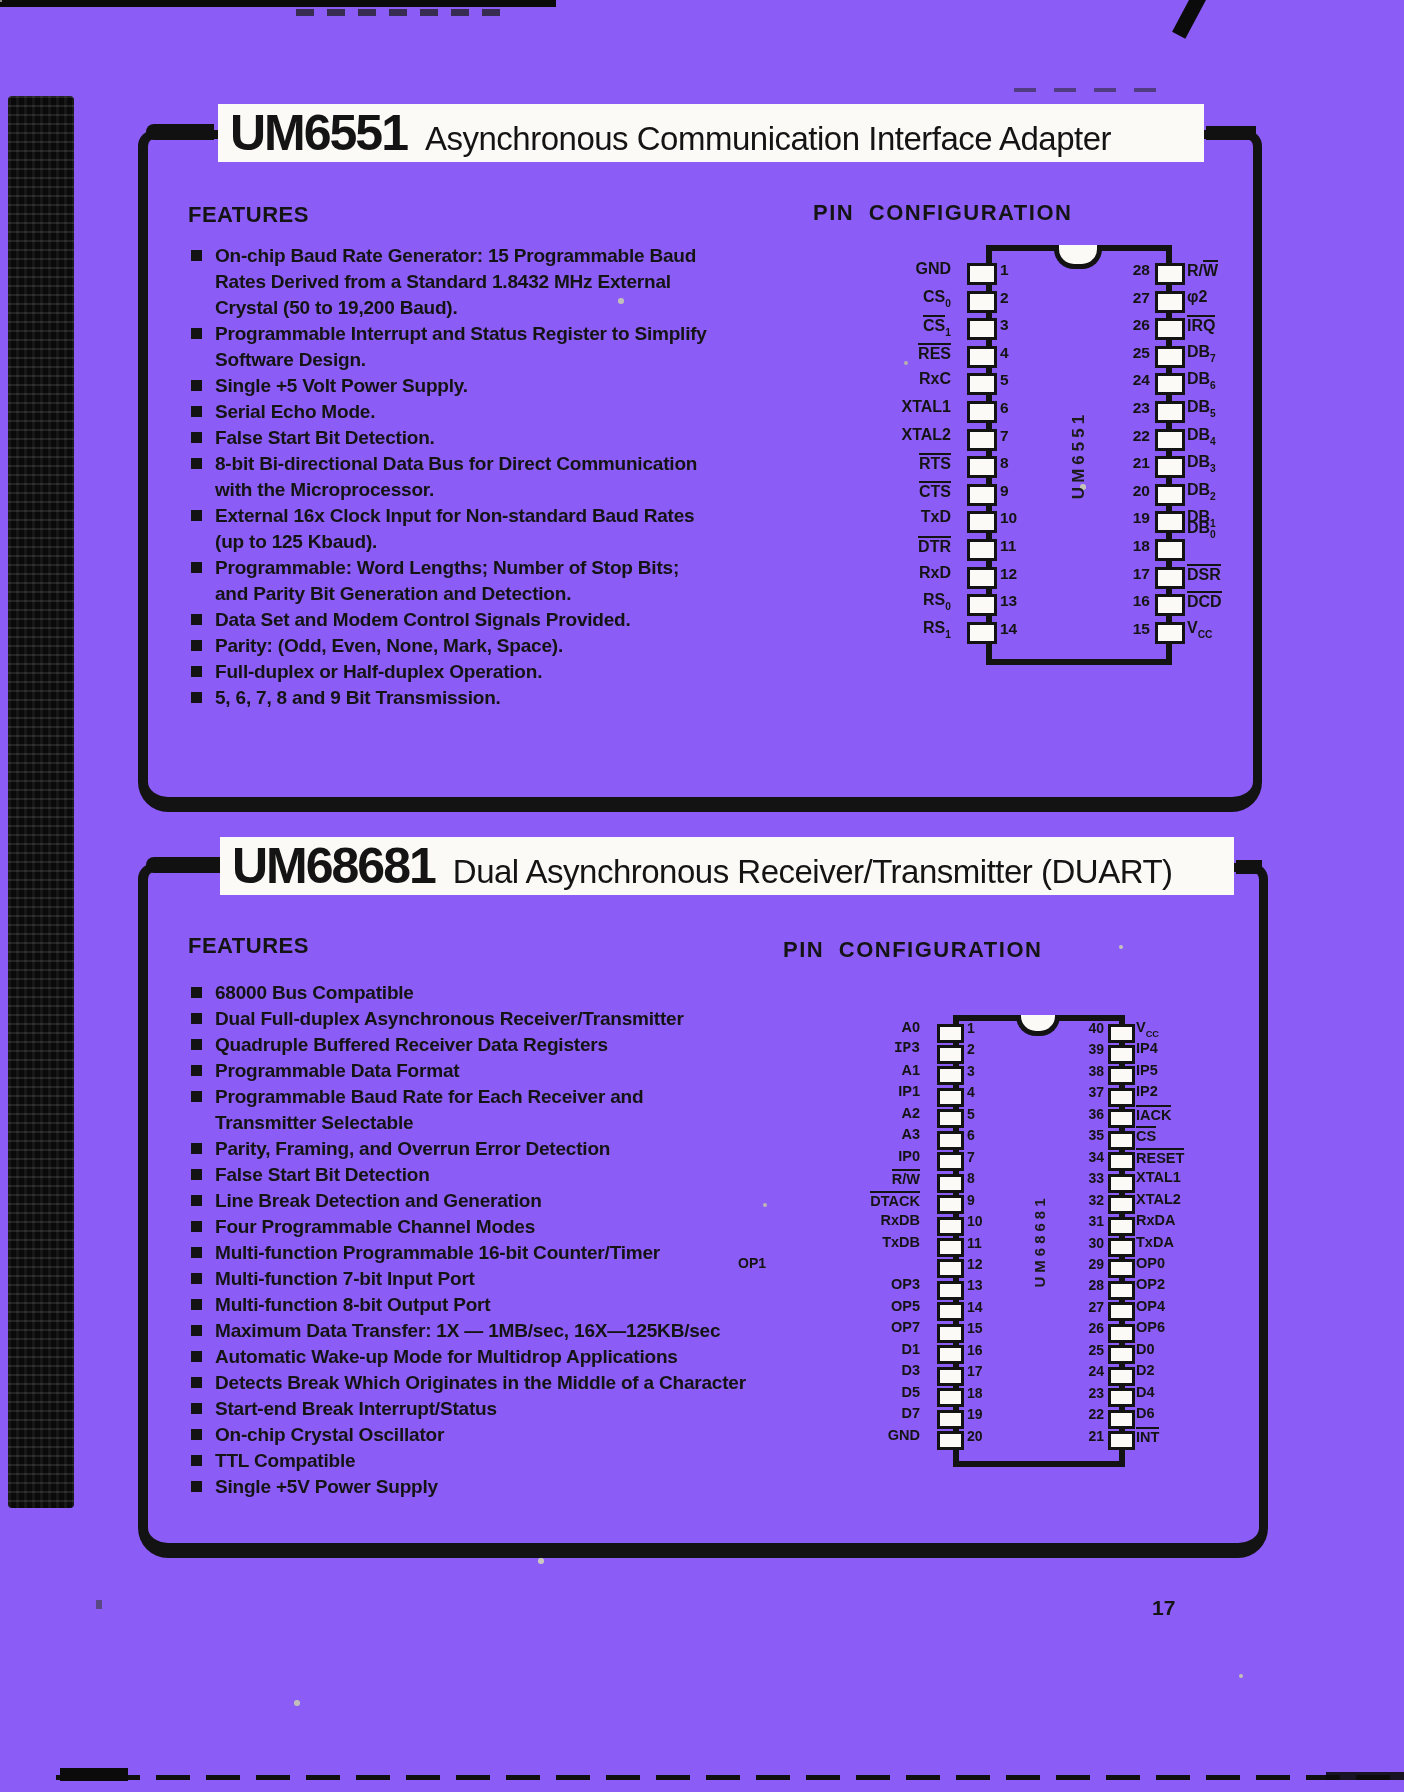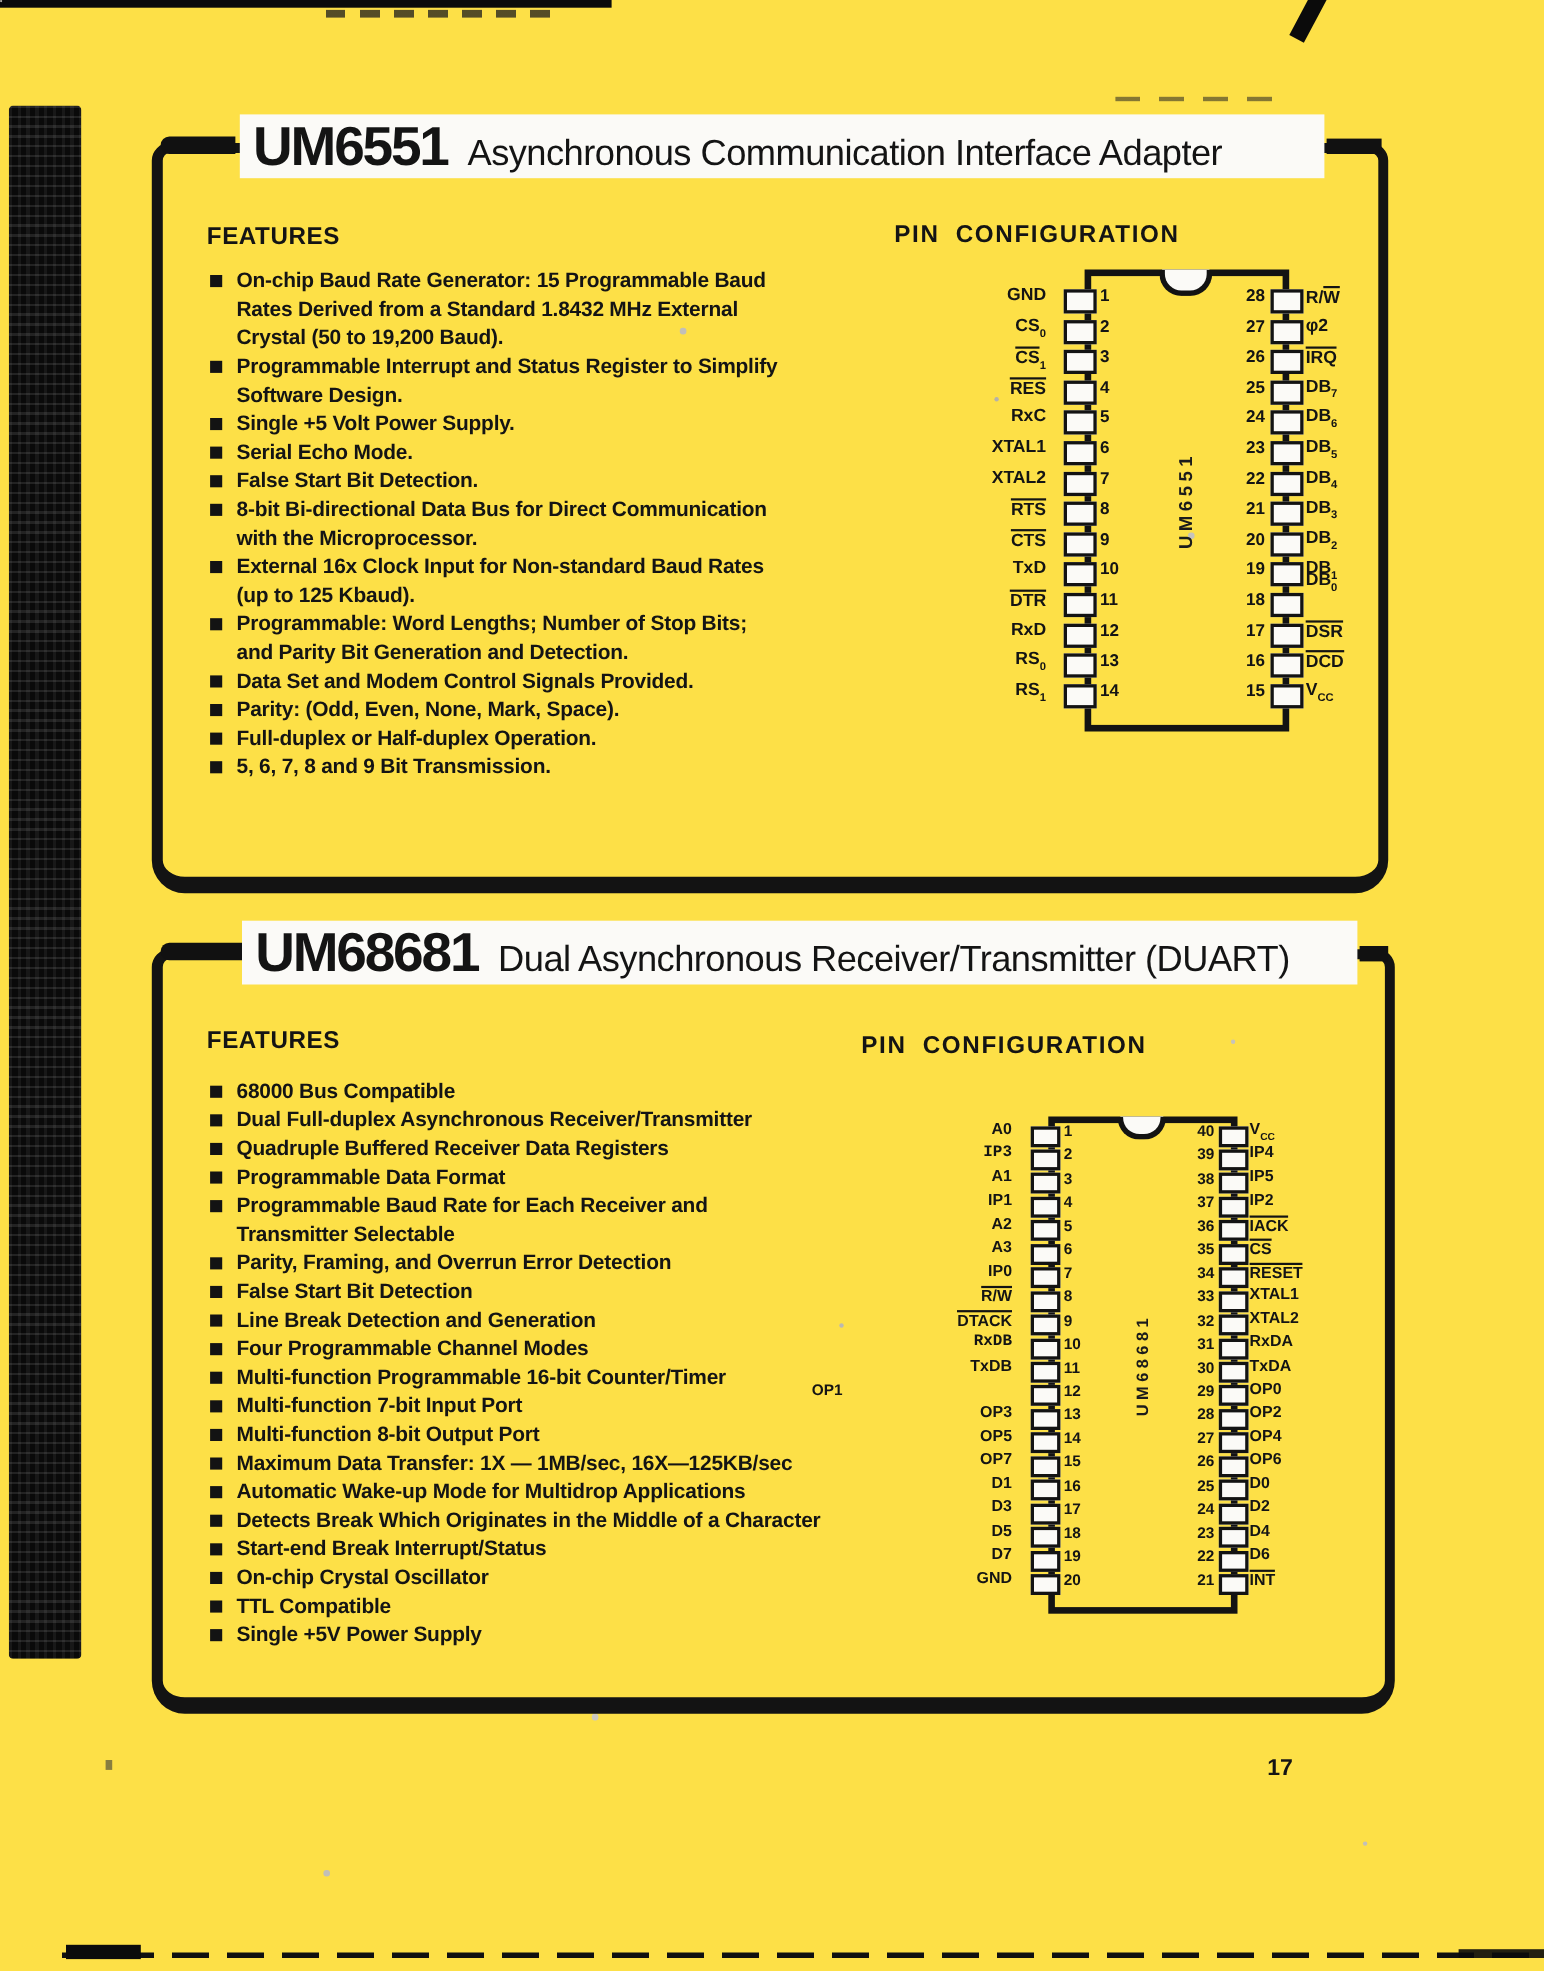--- a/index.html
+++ b/index.html
@@ -1,18 +1,18 @@
 <!DOCTYPE html>
 <html><head>
 <meta charset="utf-8">
 <style>
   html,body{margin:0;padding:0;background:#e8e8e6;}
   .page{
     position:relative;width:1404px;height:1792px;margin:0 auto;
-    background:#fde047;overflow:hidden;color:#141414;
+    background:#8b5cf6;overflow:hidden;color:#141414;
     font-family:"Liberation Sans", sans-serif;
   }
   
   .art{position:absolute;background:#0b0b0b;}
   .edge-left{
     left:8px;top:96px;width:66px;height:1412px;border-radius:4px;
     background:
       repeating-linear-gradient(180deg, rgba(255,255,255,.10) 0 2px, rgba(0,0,0,0) 2px 9px),
       repeating-linear-gradient(90deg, rgba(255,255,255,.06) 0 3px, rgba(0,0,0,0) 3px 8px),
       #0a0a0a;
@@ -407,21 +407,21 @@
         <div class="pin-num" style="left: 229px; top: 161.15px; width: 36px; font-size: 14px;">8</div>
         <div class="pin-num" style="left: 330px; top: 161.15px; width: 36px; text-align: right; font-size: 14px;">33</div>
         <div class="pin-sq" style="left: 370px; top: 164.65px; width: 21px; height: 13px;"></div>
         <div class="pin-lab" style="left: 398px; top: 160.15px; font-size: 14.5px;">XTAL1</div>
         <div class="pin-lab" style="left: 0px; width: 182px; top: 181.6px; text-align: right; font-size: 14.5px;"><span class="ov">DTACK</span></div>
         <div class="pin-sq" style="left: 199px; top: 186.1px; width: 21px; height: 13px;"></div>
         <div class="pin-num" style="left: 229px; top: 182.6px; width: 36px; font-size: 14px;">9</div>
         <div class="pin-num" style="left: 330px; top: 182.6px; width: 36px; text-align: right; font-size: 14px;">32</div>
         <div class="pin-sq" style="left: 370px; top: 186.1px; width: 21px; height: 13px;"></div>
         <div class="pin-lab" style="left: 398px; top: 181.6px; font-size: 14.5px;">XTAL2</div>
-        <div class="pin-lab" style="left: 0px; width: 182px; top: 203.05px; text-align: right; font-size: 14.5px; font-family: Liberation Mono, monospace;">RxDB</div>
+        <div class="pin-lab" style="left: 0px; width: 182px; top: 203.05px; text-align: right; font-size: 14.5px;">RxDB</div>
         <div class="pin-sq" style="left: 199px; top: 207.55px; width: 21px; height: 13px;"></div>
         <div class="pin-num" style="left: 229px; top: 204.05px; width: 36px; font-size: 14px;">10</div>
         <div class="pin-num" style="left: 330px; top: 204.05px; width: 36px; text-align: right; font-size: 14px;">31</div>
         <div class="pin-sq" style="left: 370px; top: 207.55px; width: 21px; height: 13px;"></div>
         <div class="pin-lab" style="left: 398px; top: 203.05px; font-size: 14.5px;">RxDA</div>
         <div class="pin-lab" style="left: 0px; width: 182px; top: 224.5px; text-align: right; font-size: 14.5px;">TxDB</div>
         <div class="pin-sq" style="left: 199px; top: 229px; width: 21px; height: 13px;"></div>
         <div class="pin-num" style="left: 229px; top: 225.5px; width: 36px; font-size: 14px;">11</div>
         <div class="pin-num" style="left: 330px; top: 225.5px; width: 36px; text-align: right; font-size: 14px;">30</div>
         <div class="pin-sq" style="left: 370px; top: 229px; width: 21px; height: 13px;"></div>

